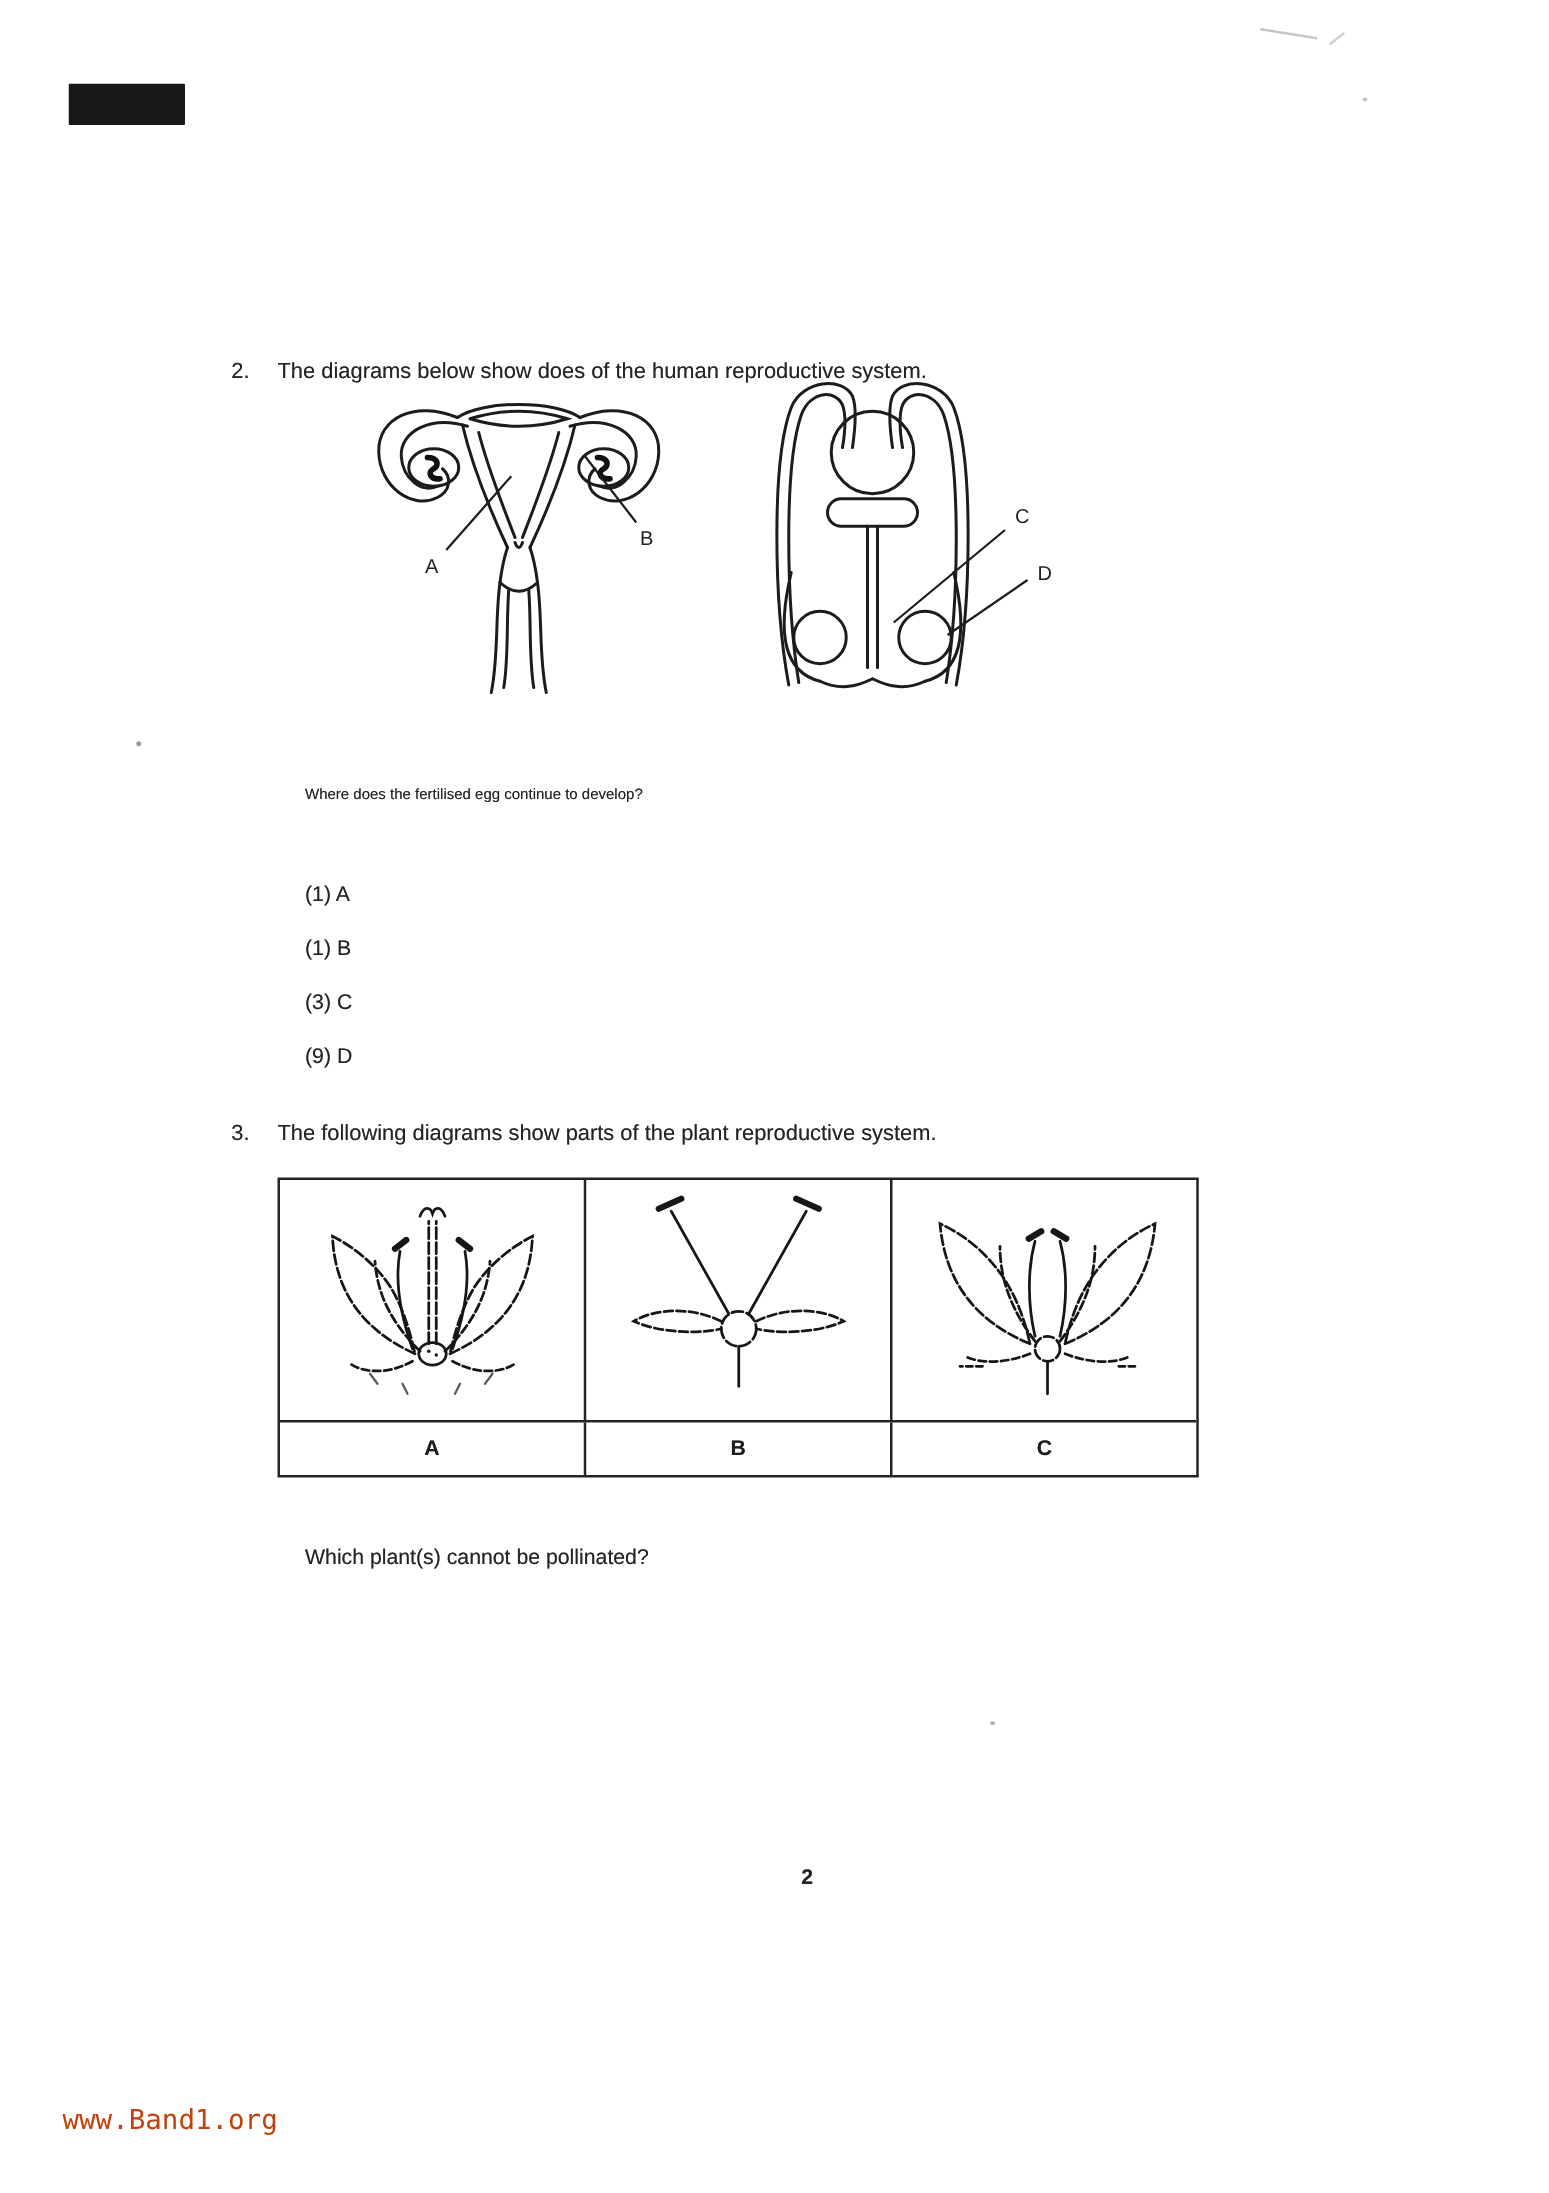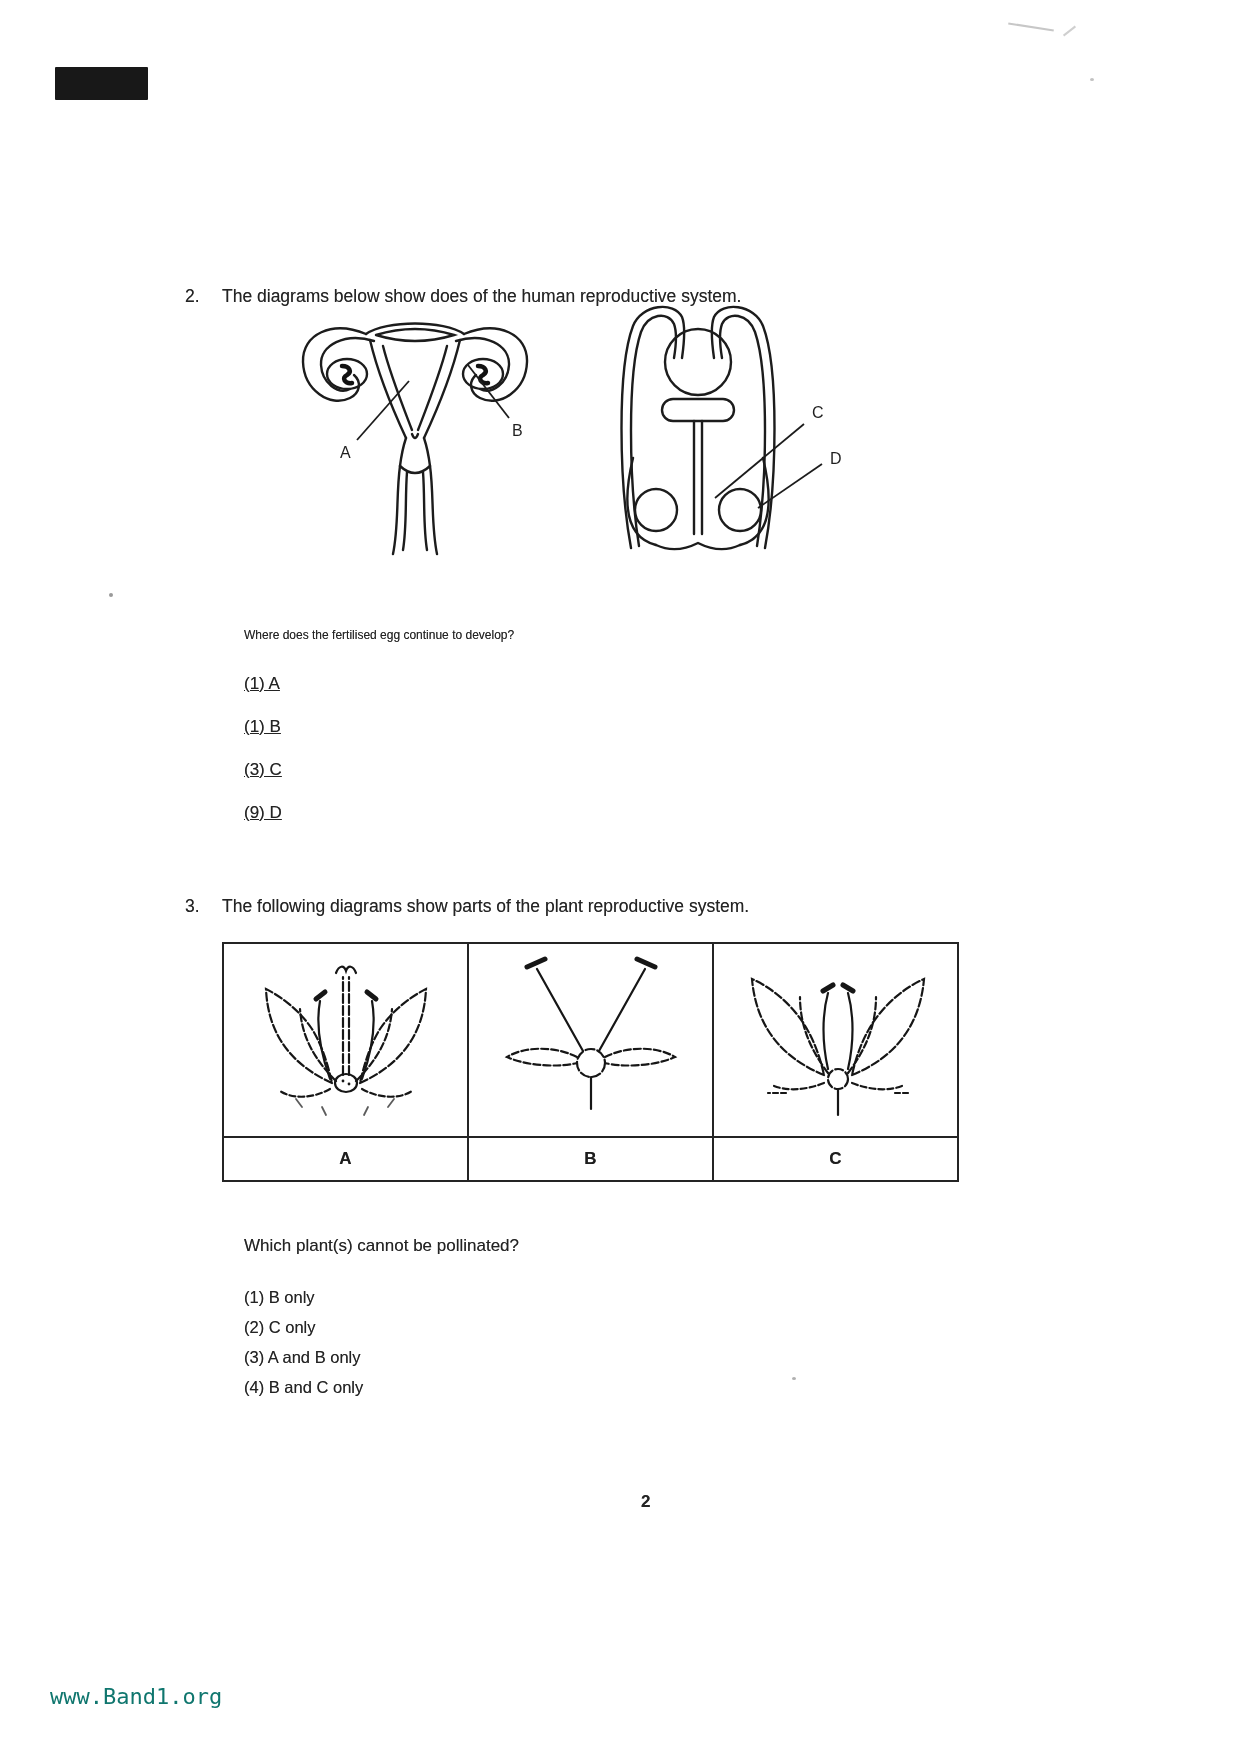--- a/index.html
+++ b/index.html
@@ -29,21 +29,21 @@
   .a4{left:109px;top:593px;width:4px;height:4px;background:#9a9a9a;border-radius:50%;}
   .a5{left:792px;top:1377px;width:4px;height:3px;background:#b0b0b0;border-radius:50%;}
 
   .q-row{position:absolute;display:flex;font-size:17.5px;}
   .q-num{width:37px;flex:0 0 37px;}
 
   .q2-question{left:244px;top:628px;font-size:12px;}
   .q3-question{left:244px;top:1236px;font-size:17px;text-align:center;}
 
   .opts{position:absolute;left:244px;}
-  .opts-q2{top:674px;text-decoration:underline;}
+  .opts-q2{top:706px;}
   .opts-q2 .opt{height:20px;margin-bottom:23px;font-size:17px;}
   .opts-q3{top:1288px;}
   .opts-q3 .opt{height:20px;margin-bottom:10px;font-size:16.5px;}
   .opt{position:relative;color:#242424;text-shadow:0 0 .5px rgba(40,40,40,.55);}
 
   .fig{position:absolute;}
   .fig-female{left:290px;top:310px;}
   .fig-male{left:606px;top:298px;}
 
   .flower-table{
@@ -62,21 +62,21 @@
     display:flex;align-items:center;justify-content:center;
     font-size:17px;font-weight:700;color:#1d1d1d;
     text-shadow:0 0 .5px rgba(40,40,40,.6);
   }
   .label-cell:last-child{border-right:none;}
 
   .page-number{left:641px;top:1492px;font-size:17px;font-weight:600;}
   .footer-url{
     position:absolute;left:50px;top:1684px;
     font-family:"DejaVu Sans Mono", monospace;
-    font-size:22px;color:#0f766e;
+    font-size:22px;color:#c2410c;
   }
   svg{display:block;}
   svg text{
     font-family:"Liberation Sans", sans-serif;
     fill:#1f1f1f;font-size:16px;
   }
 </style>
 </head>
 <body>
 
@@ -226,23 +226,17 @@
     </div>
     <div class="label-row">
       <div class="label-cell">A</div>
       <div class="label-cell">B</div>
       <div class="label-cell">C</div>
     </div>
   </div>
 
   <div class="txt q3-question">Which plant(s) cannot be pollinated?</div>
 
-  <div class="opts opts-q3">
-    <div class="opt">(1) B only</div>
-    <div class="opt">(2) C only</div>
-    <div class="opt">(3) A and B only</div>
-    <div class="opt">(4) B and C only</div>
-  </div>
 
   <div class="txt page-number">2</div>
   <div class="footer-url">www.Band1.org</div>
 
 </div>
 
 </body></html>

